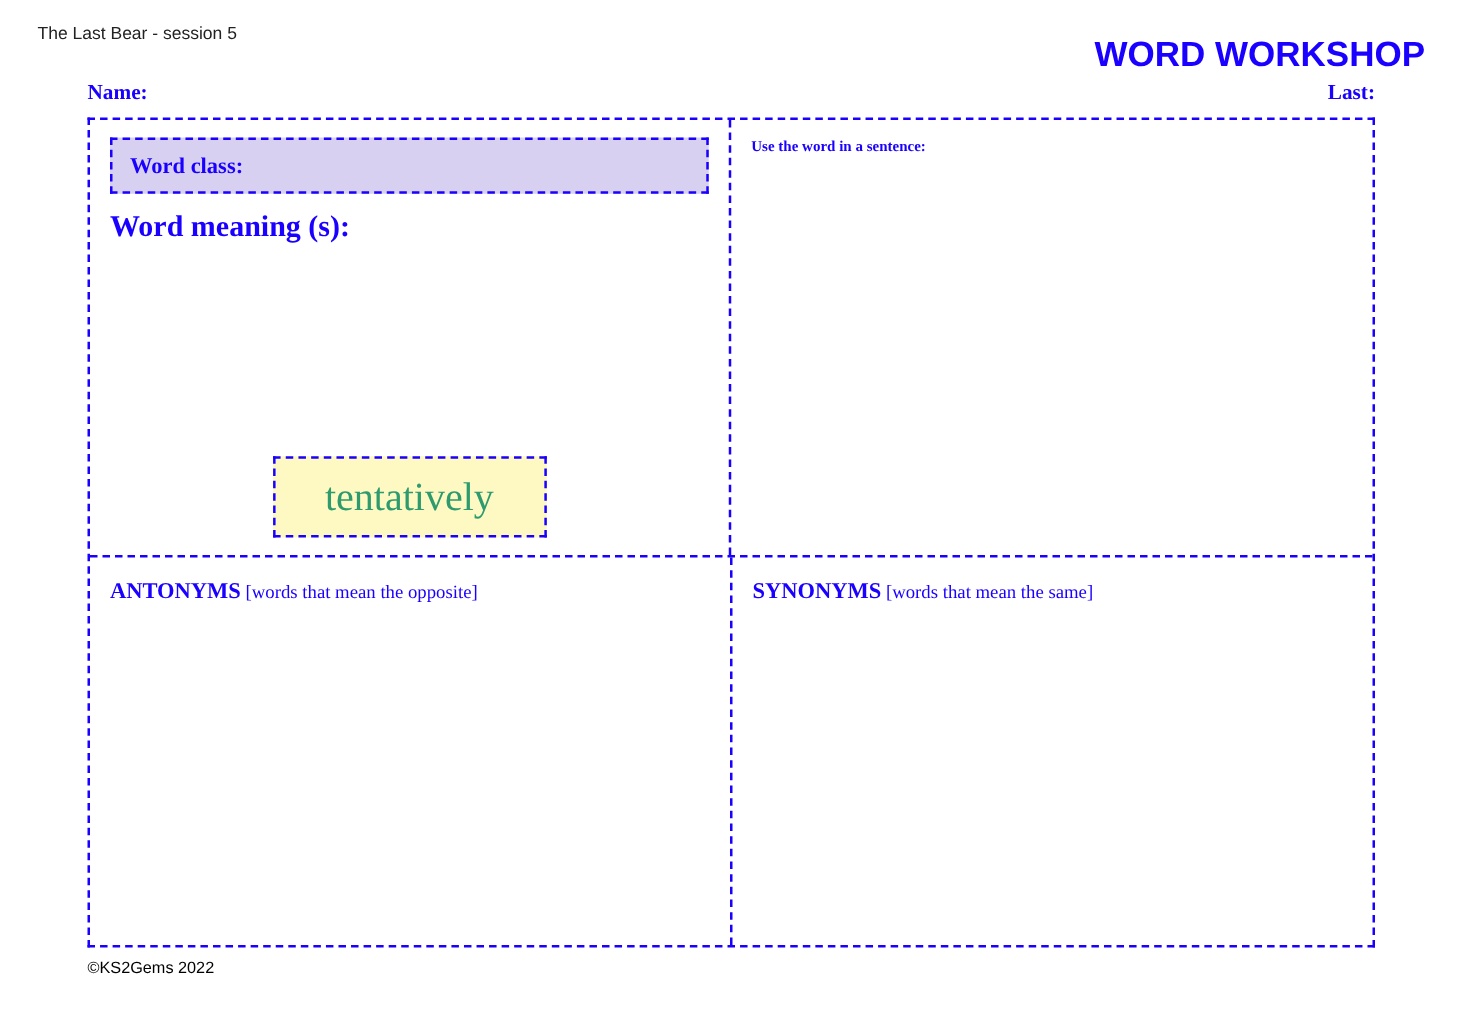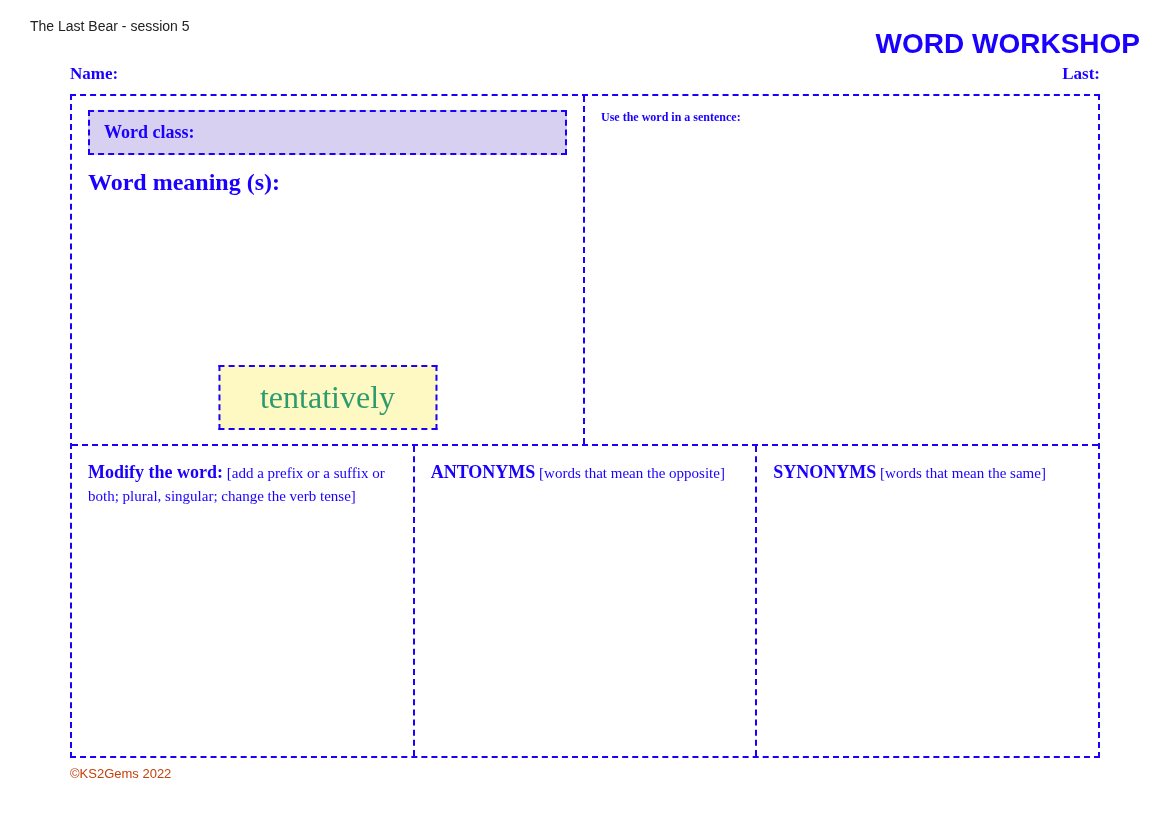--- a/index.html
+++ b/index.html
@@ -153,21 +153,21 @@
       font-size: 18px;
     }
 
     .bottom-col-label .normal-part {
       font-weight: normal;
       font-size: 15px;
     }
 
     .footer-copyright {
       font-size: 13px;
-      color: #c2410c;
+      color: #000000;
       margin-top: 8px;
       padding-left: 40px;
       font-family: Arial, sans-serif;
     }
   </style>
 </head>
 <body>
 
 <div class="header-subtitle">The Last Bear - session 5</div>
 <div class="header-title">WORD WORKSHOP</div>
@@ -196,25 +196,20 @@
     </div>
 
     <div class="right-top">
       <div class="use-sentence-label">Use the word in a sentence:</div>
     </div>
 
   </div>
 
   <div class="bottom-section">
 
-    <div class="bottom-col">
-      <div class="bottom-col-label">
-        <span class="bold-part">Modify the word:</span><span class="normal-part"> [add a prefix or a suffix or both; plural, singular; change the verb tense]</span>
-      </div>
-    </div>
 
     <div class="bottom-col">
       <div class="bottom-col-label">
         <span class="bold-part">ANTONYMS</span><span class="normal-part"> [words that mean the opposite]</span>
       </div>
     </div>
 
     <div class="bottom-col">
       <div class="bottom-col-label">
         <span class="bold-part">SYNONYMS</span><span class="normal-part"> [words that mean the same]</span>

